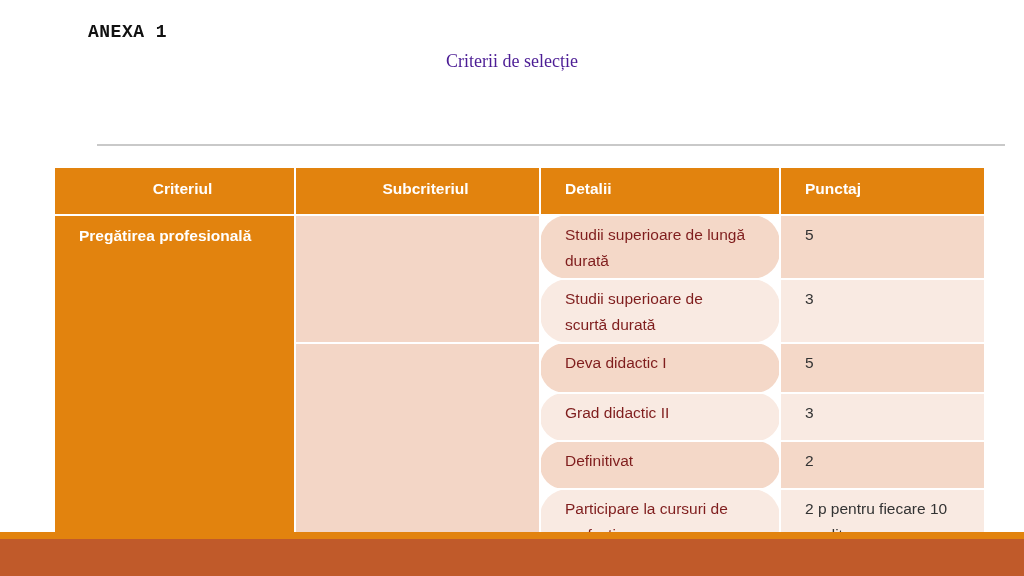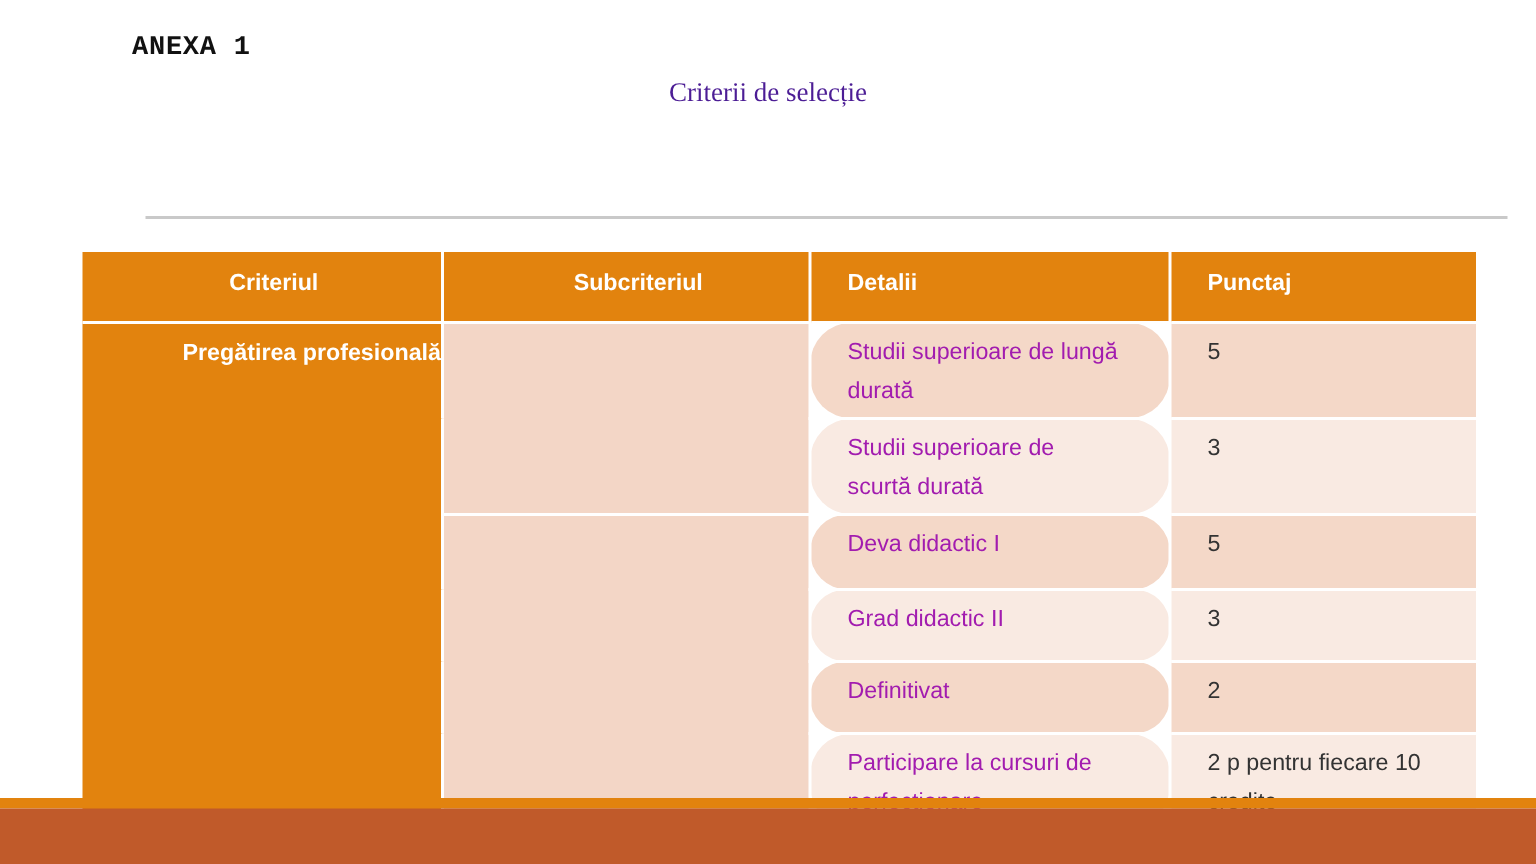--- a/index.html
+++ b/index.html
@@ -70,26 +70,26 @@
     font-weight: bold;
     height: 47px;
     padding: 8px 8px 4px 8px;
   }
   th.hdr.center { text-align: center; }
   th.hdr.left { text-align: left; }
   td.crit {
     background: #e2830e;
     color: #ffffff;
     font-weight: bold;
-    text-align: right;
+    text-align: left;
     padding-top: 7px;
   }
   td.sub { background: #f3d6c6; }
   td.cell {
-    color: #a21caf;
+    color: #7f1d1d;
     padding: 6px 30px 4px 8px;
     border-radius: 28px;
   }
   td.pts {
     color: #333333;
     padding: 6px 8px 4px 8px;
   }
   tr.dark td.cell, tr.dark td.pts { background: #f4d8c8; }
   tr.light td.cell, tr.light td.pts { background: #f9eae2; }
   .footer-stripe {

